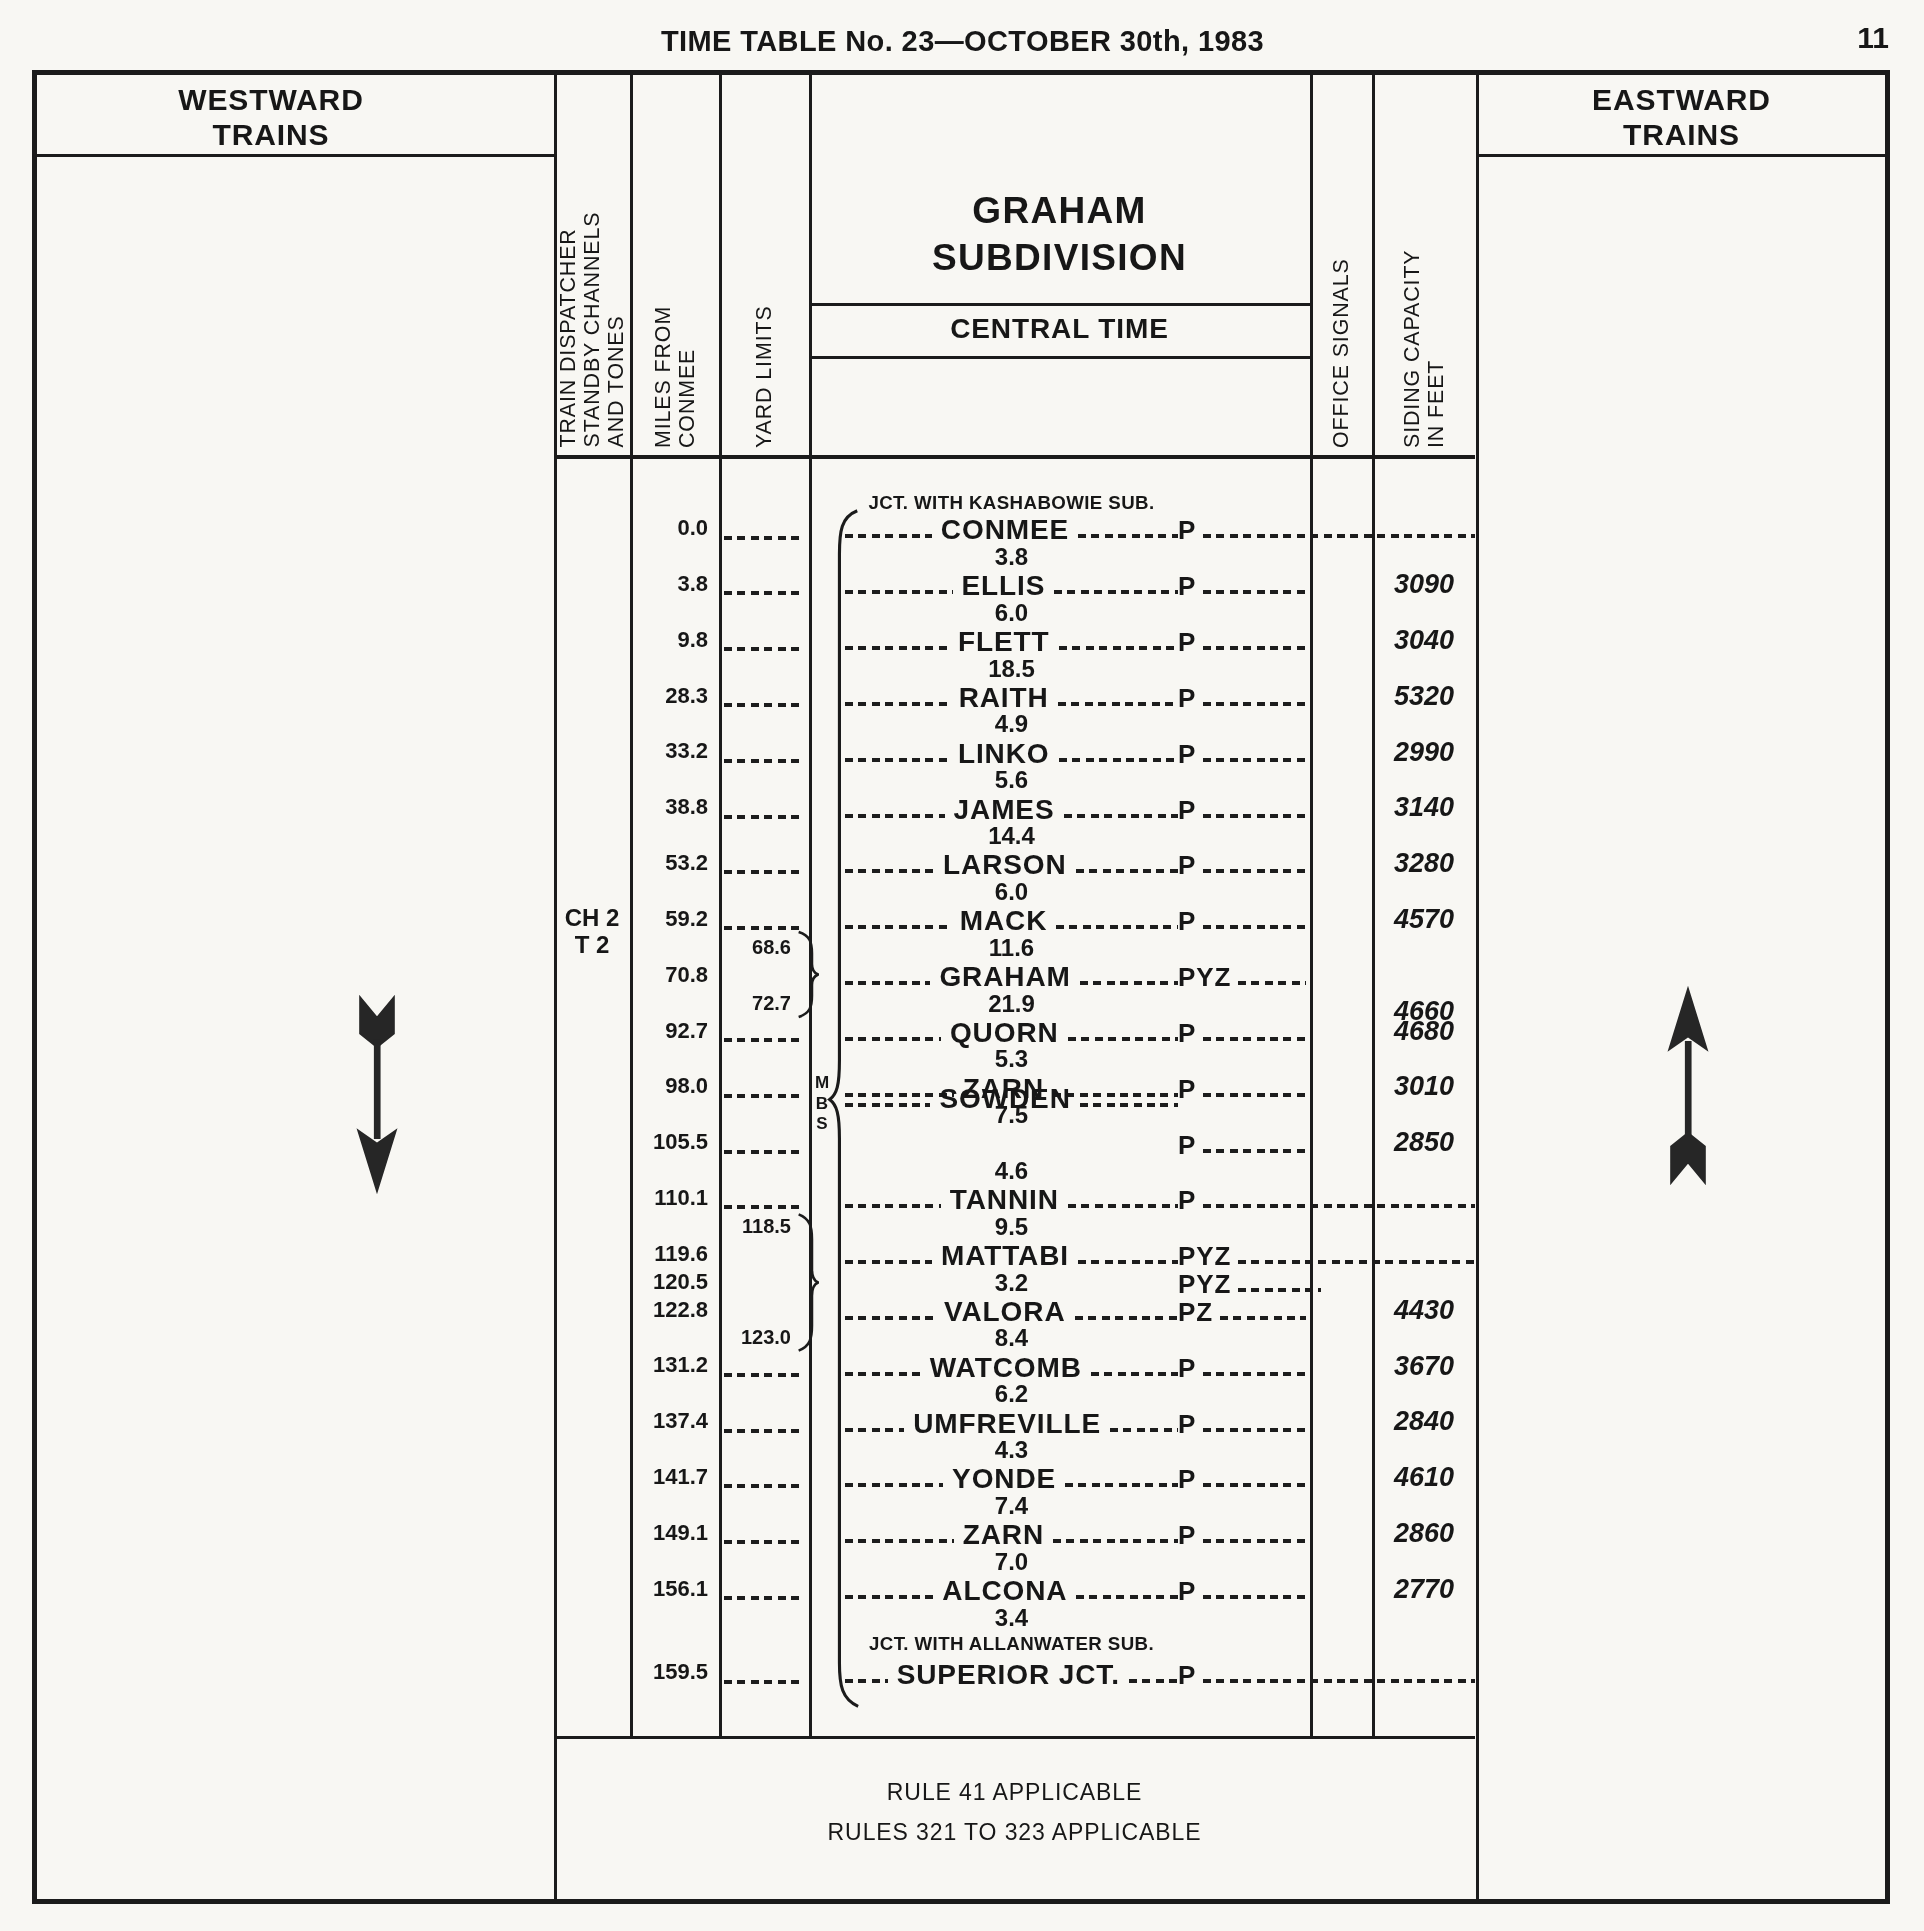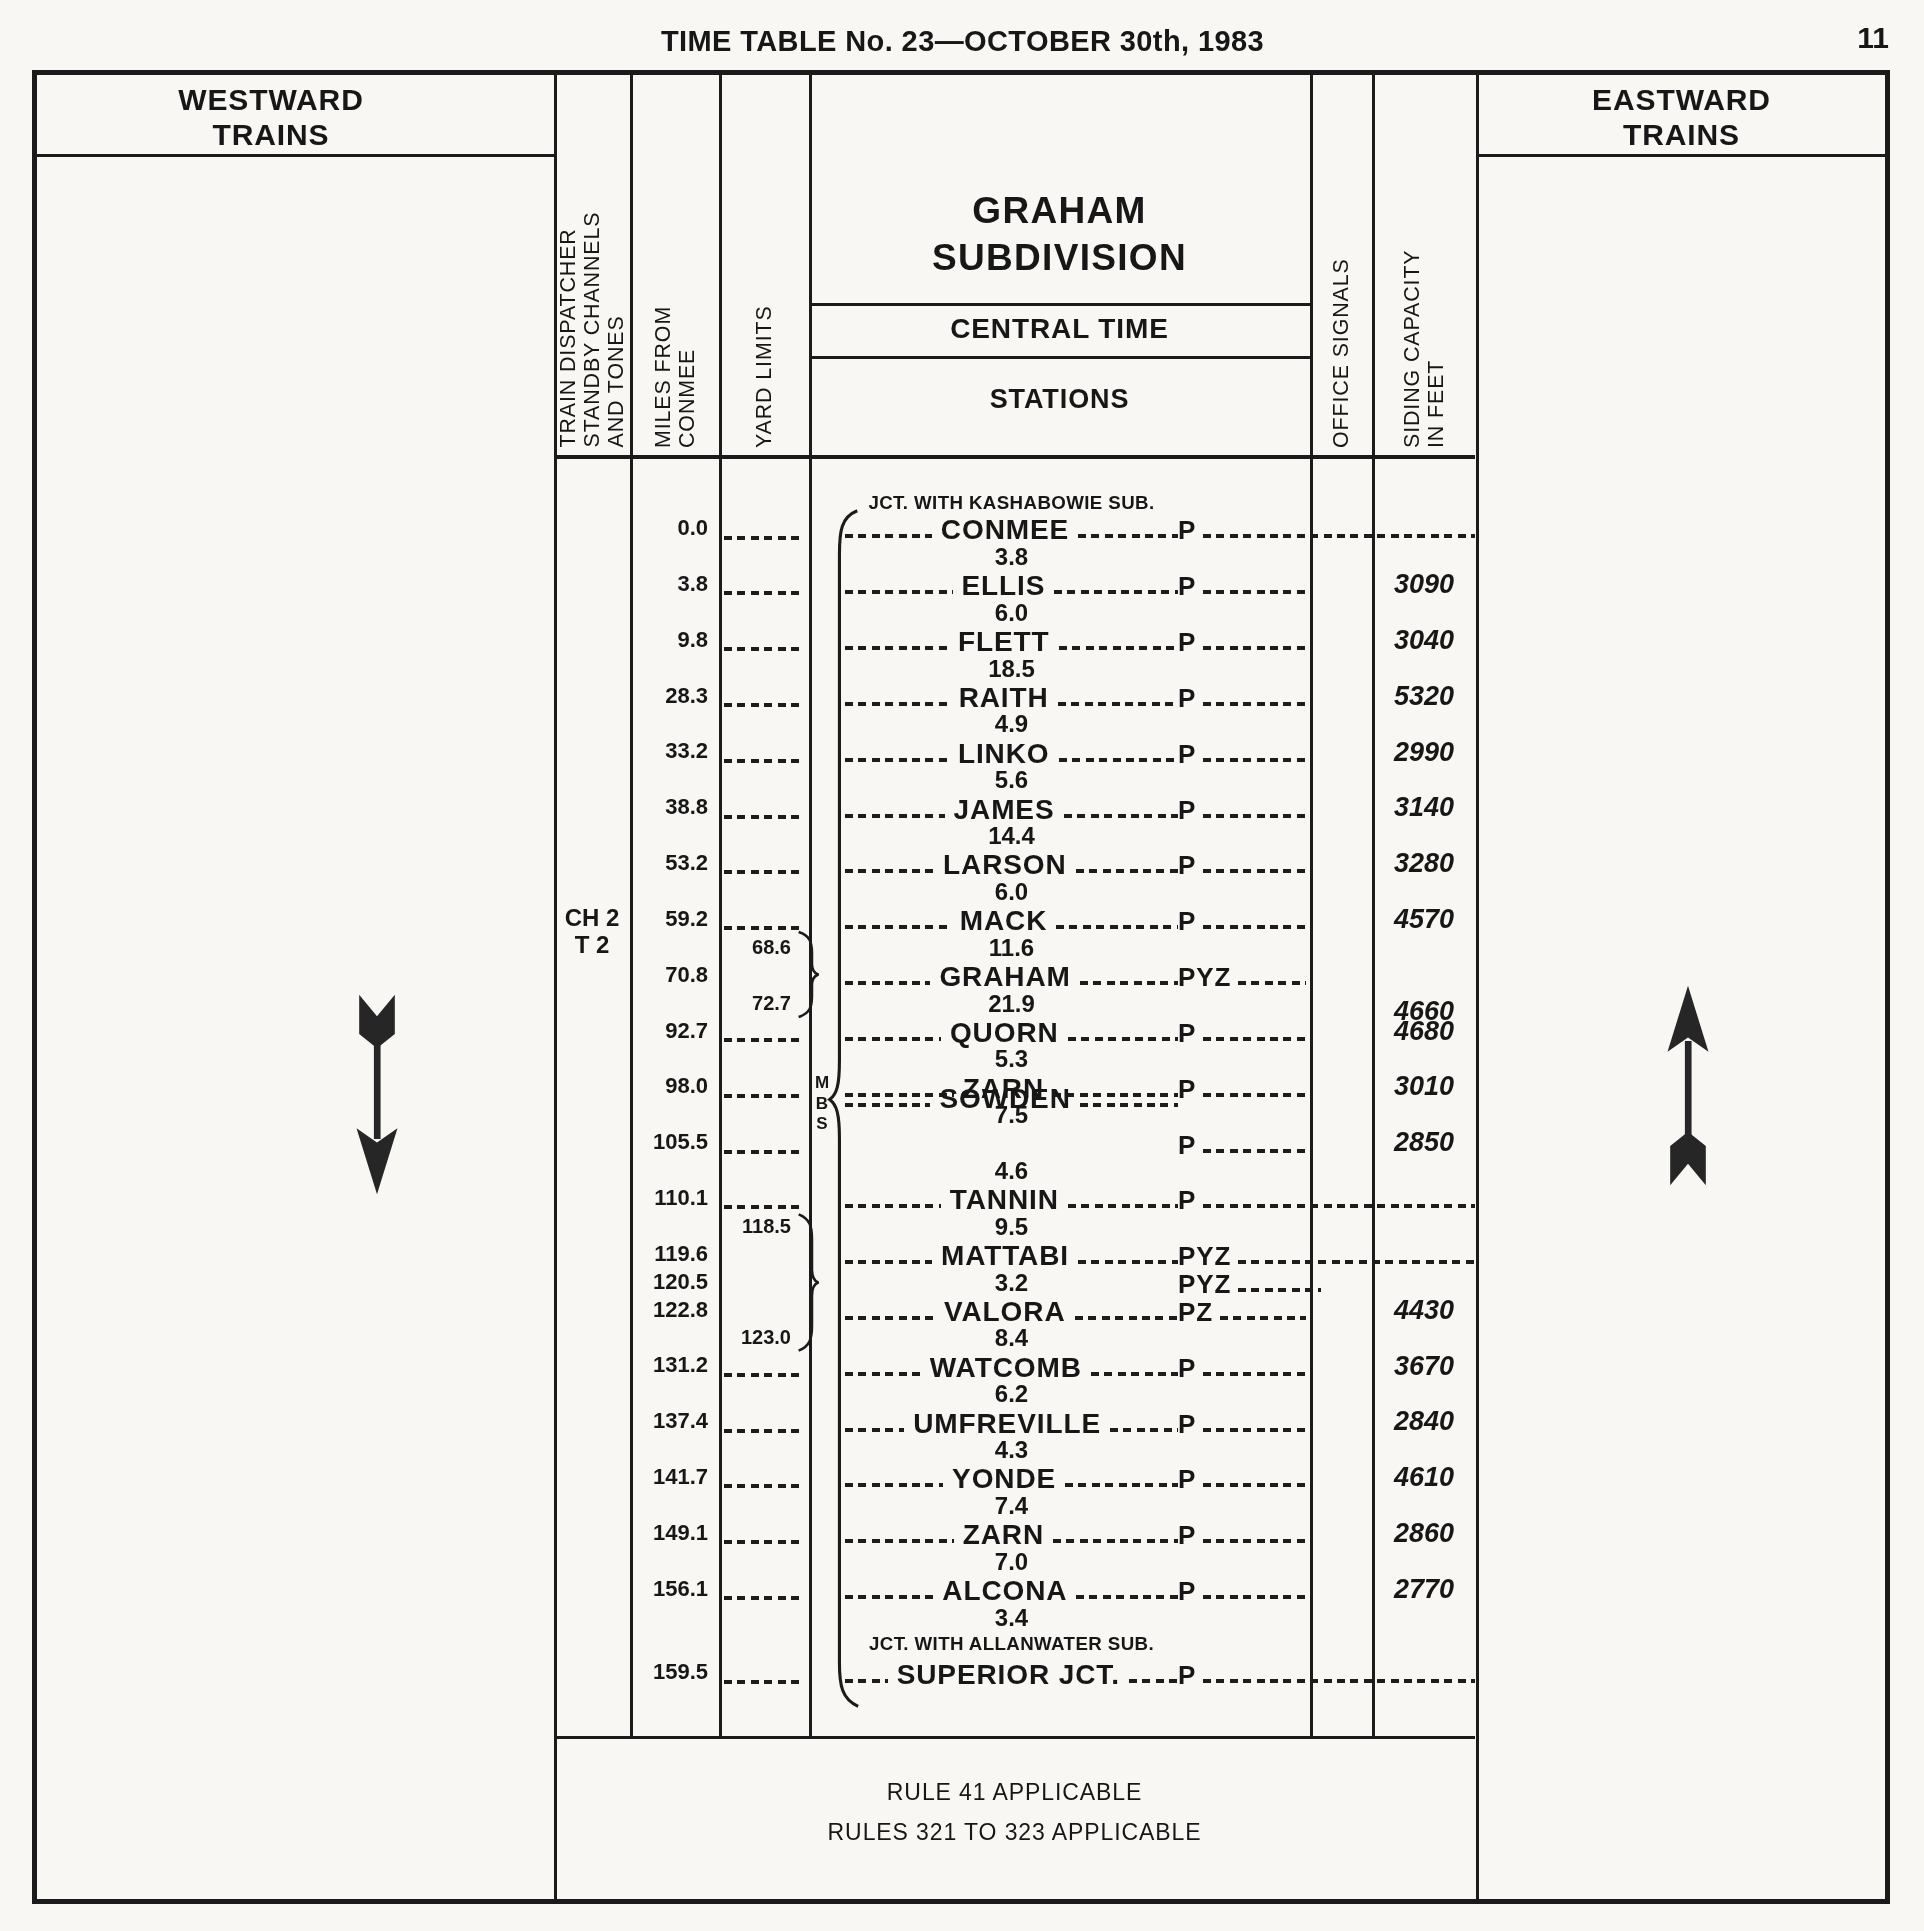--- a/index.html
+++ b/index.html
@@ -41,21 +41,20 @@
   <div class="outer"></div>
 
   <div class="dirhdr" style="left:32px;top:82px;width:478px;">WESTWARD
 TRAINS</div>
   <div class="dirhdr" style="left:1476px;top:82px;width:411px;">EASTWARD
 TRAINS</div>
 
   <div class="subname">GRAHAM
 SUBDIVISION</div>
   <div class="tz">CENTRAL TIME</div>
-  <div class="sthdr">STATIONS</div>
 
   <div class="vlabel" style="left:489px;top:309px;width:205px;height:72px;">TRAIN DISPATCHER
 STANDBY CHANNELS
 AND TONES</div>
   <div class="vlabel" style="left:608px;top:357px;width:134px;height:48px;">MILES FROM
 CONMEE</div>
   <div class="vlabel" style="left:697px;top:369px;width:134px;height:24px;">YARD LIMITS</div>
   <div class="vlabel" style="left:1252px;top:347px;width:178px;height:24px;">OFFICE SIGNALS</div>
   <div class="vlabel" style="left:1328px;top:328px;width:192px;height:48px;">SIDING CAPACITY
 IN FEET</div>

